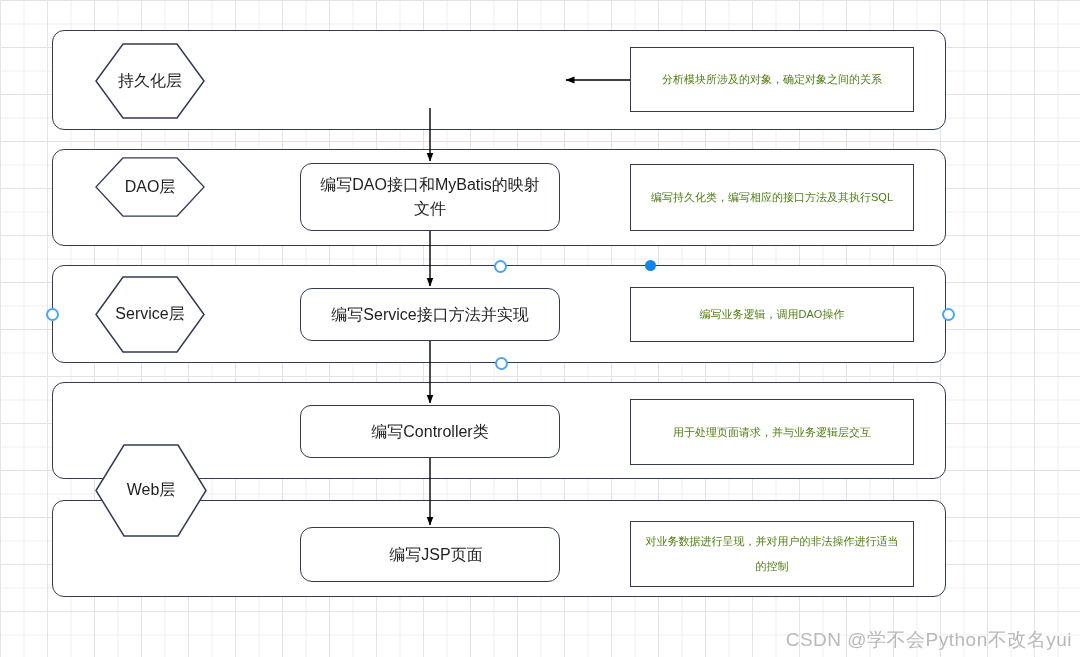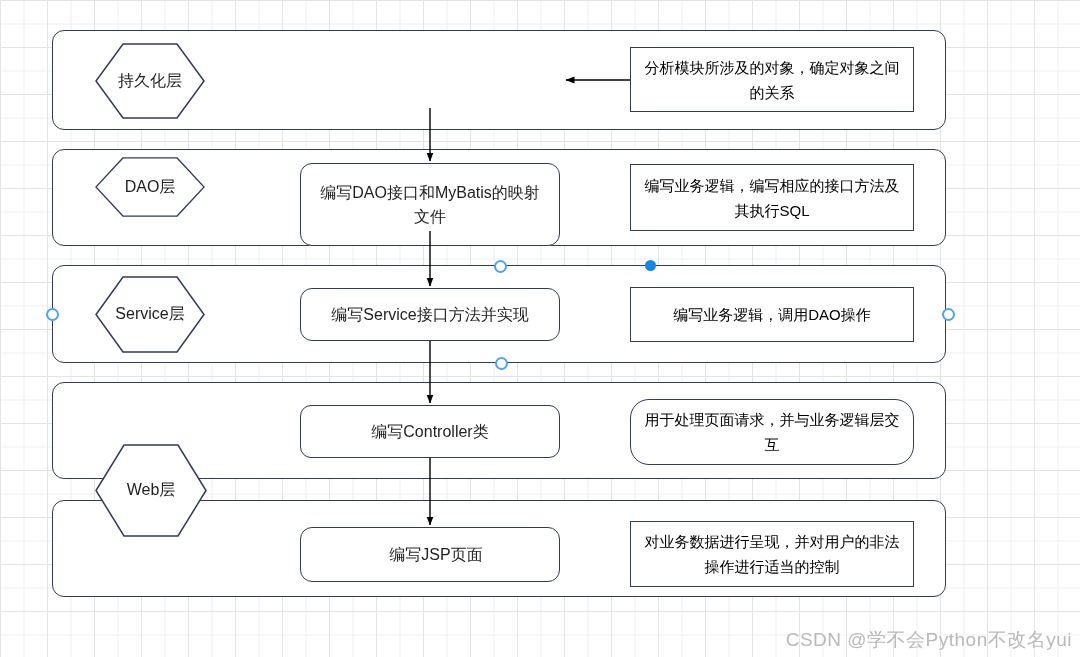--- a/index.html
+++ b/index.html
@@ -39,21 +39,21 @@
     display:flex;align-items:center;justify-content:center;
     text-align:center;font-size:16px;line-height:24px;color:#1f1f1f;
     padding:0 12px;
   }
   
   .note{
     position:absolute;left:630px;width:284px;
     background:#ffffff;border:1.3px solid #323a56;
     box-sizing:border-box;
     display:flex;align-items:center;justify-content:center;
-    text-align:center;font-size:15px;line-height:25px;color:#000000;
+    text-align:center;font-size:11px;line-height:25px;color:#4d7c0f;
     padding:0 10px;
   }
   .arrows{position:absolute;inset:0;width:1080px;height:657px;pointer-events:none;}
   
   .handle{
     position:absolute;width:9px;height:9px;border-radius:50%;
     background:#ffffff;border:2px solid #4ea3f3;box-sizing:content-box;
   }
   .handle.filled{
     width:11px;height:11px;border:none;background:#1287e8;
@@ -94,43 +94,43 @@
     </svg>
     <span class="hex-label">Service层</span>
   </div>
   <div class="hex" style="left:95px;top:444px;width:112px;height:93px;">
     <svg viewBox="0 0 112 93" preserveAspectRatio="none">
       <polygon points="29,1 83,1 111,46.5 83,92 29,92 1,46.5" fill="#ffffff" stroke="#323a56" stroke-width="1.5"></polygon>
     </svg>
     <span class="hex-label">Web层</span>
   </div>
 
-  <div class="task" style="top:163px;height:83px;">
+  <div class="task" style="top:163px;height:68px;">
     <span>编写DAO接口和MyBatis的映射文件</span>
   </div>
   <div class="task" style="top:288px;height:53px;">
     <span>编写Service接口方法并实现</span>
   </div>
   <div class="task" style="top:405px;height:53px;border-radius:11px;">
     <span>编写Controller类</span>
   </div>
   <div class="task" style="top:527px;height:55px;padding-left:24px;">
     <span>编写JSP页面</span>
   </div>
 
   <div class="note" style="top:47px;height:65px;">
     <span>分析模块所涉及的对象，确定对象之间的关系</span>
   </div>
   <div class="note" style="top:164px;height:67px;">
-    <span>编写业务逻辑，编写相应的接口方法及其执行SQL</span>
+    <span>编写持久化类，编写相应的接口方法及其执行SQL</span>
   </div>
   <div class="note" style="top:287px;height:55px;">
     <span>编写业务逻辑，调用DAO操作</span>
   </div>
-  <div class="note" style="top:399px;height:66px;border-radius:19px;">
+  <div class="note" style="top:399px;height:66px;">
     <span>用于处理页面请求，并与业务逻辑层交互</span>
   </div>
   <div class="note" style="top:521px;height:66px;">
     <span>对业务数据进行呈现，并对用户的非法操作进行适当的控制</span>
   </div>
 
   <svg class="arrows" viewBox="0 0 1080 657">
     <defs>
       <marker id="arrowhead" markerWidth="10" markerHeight="8" refX="8.5" refY="3.5" orient="auto" markerUnits="userSpaceOnUse">
         <path d="M0,0 L9,3.5 L0,7 Z" fill="#000000"></path>

